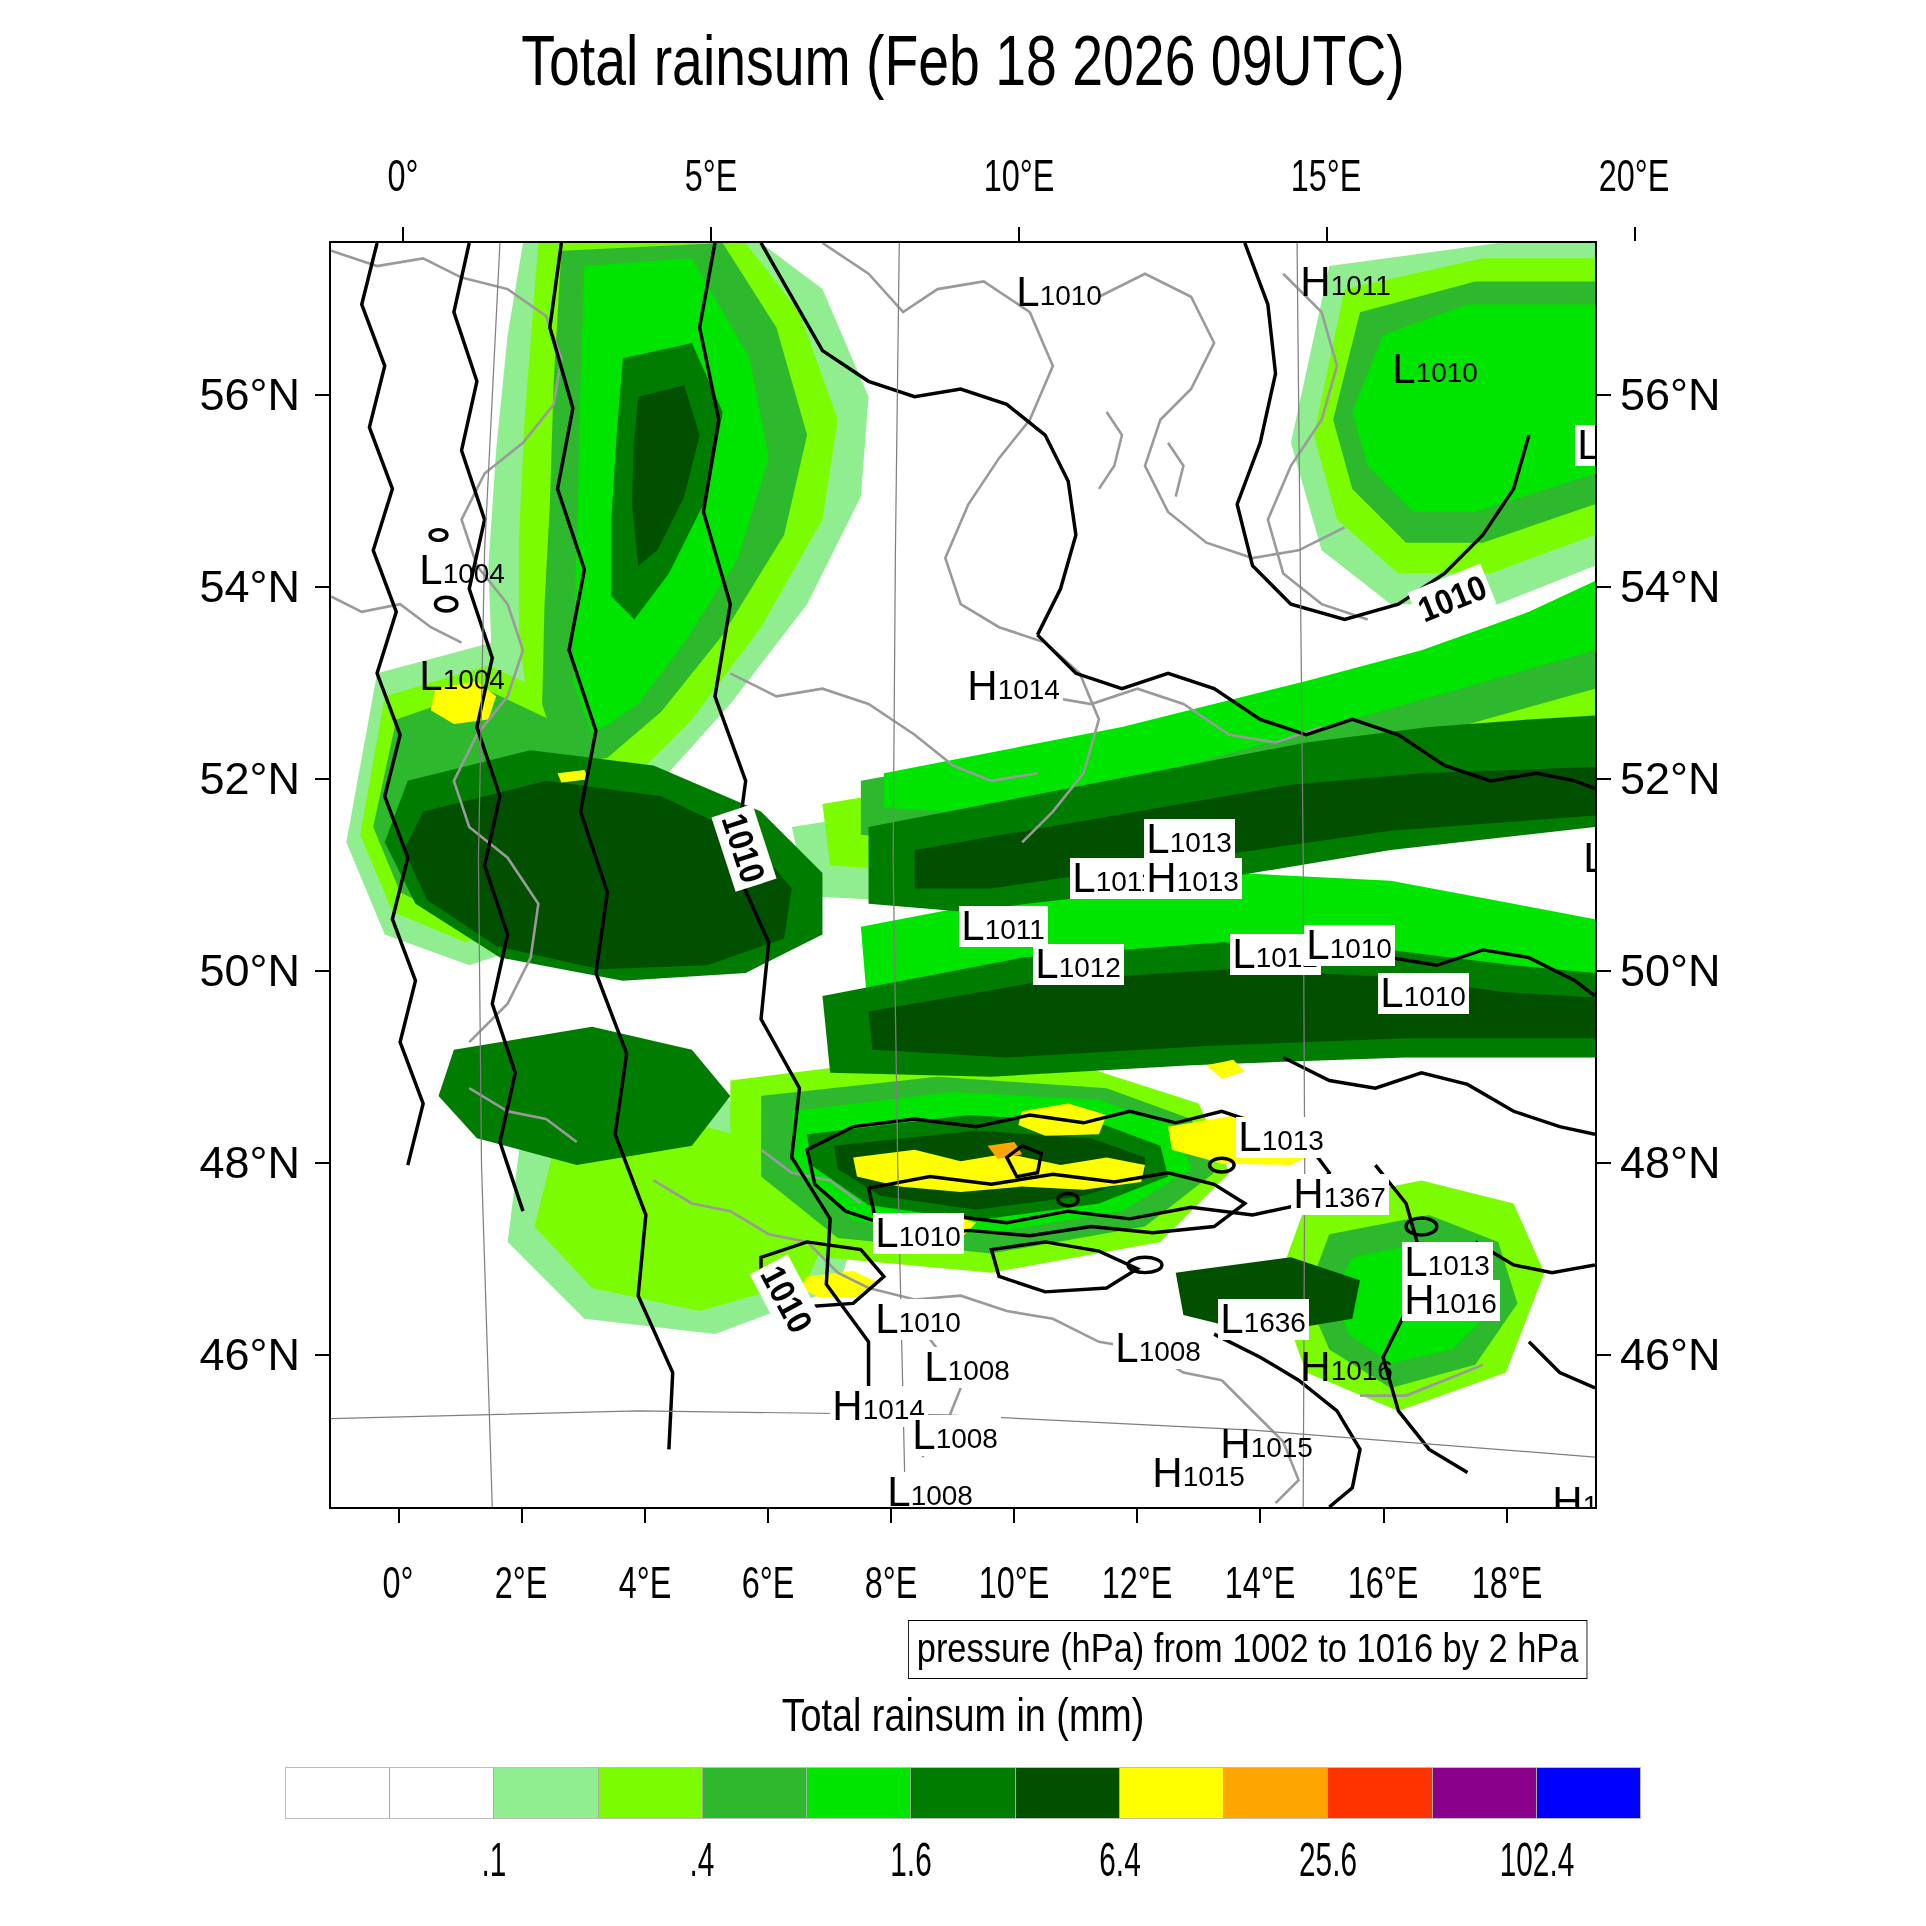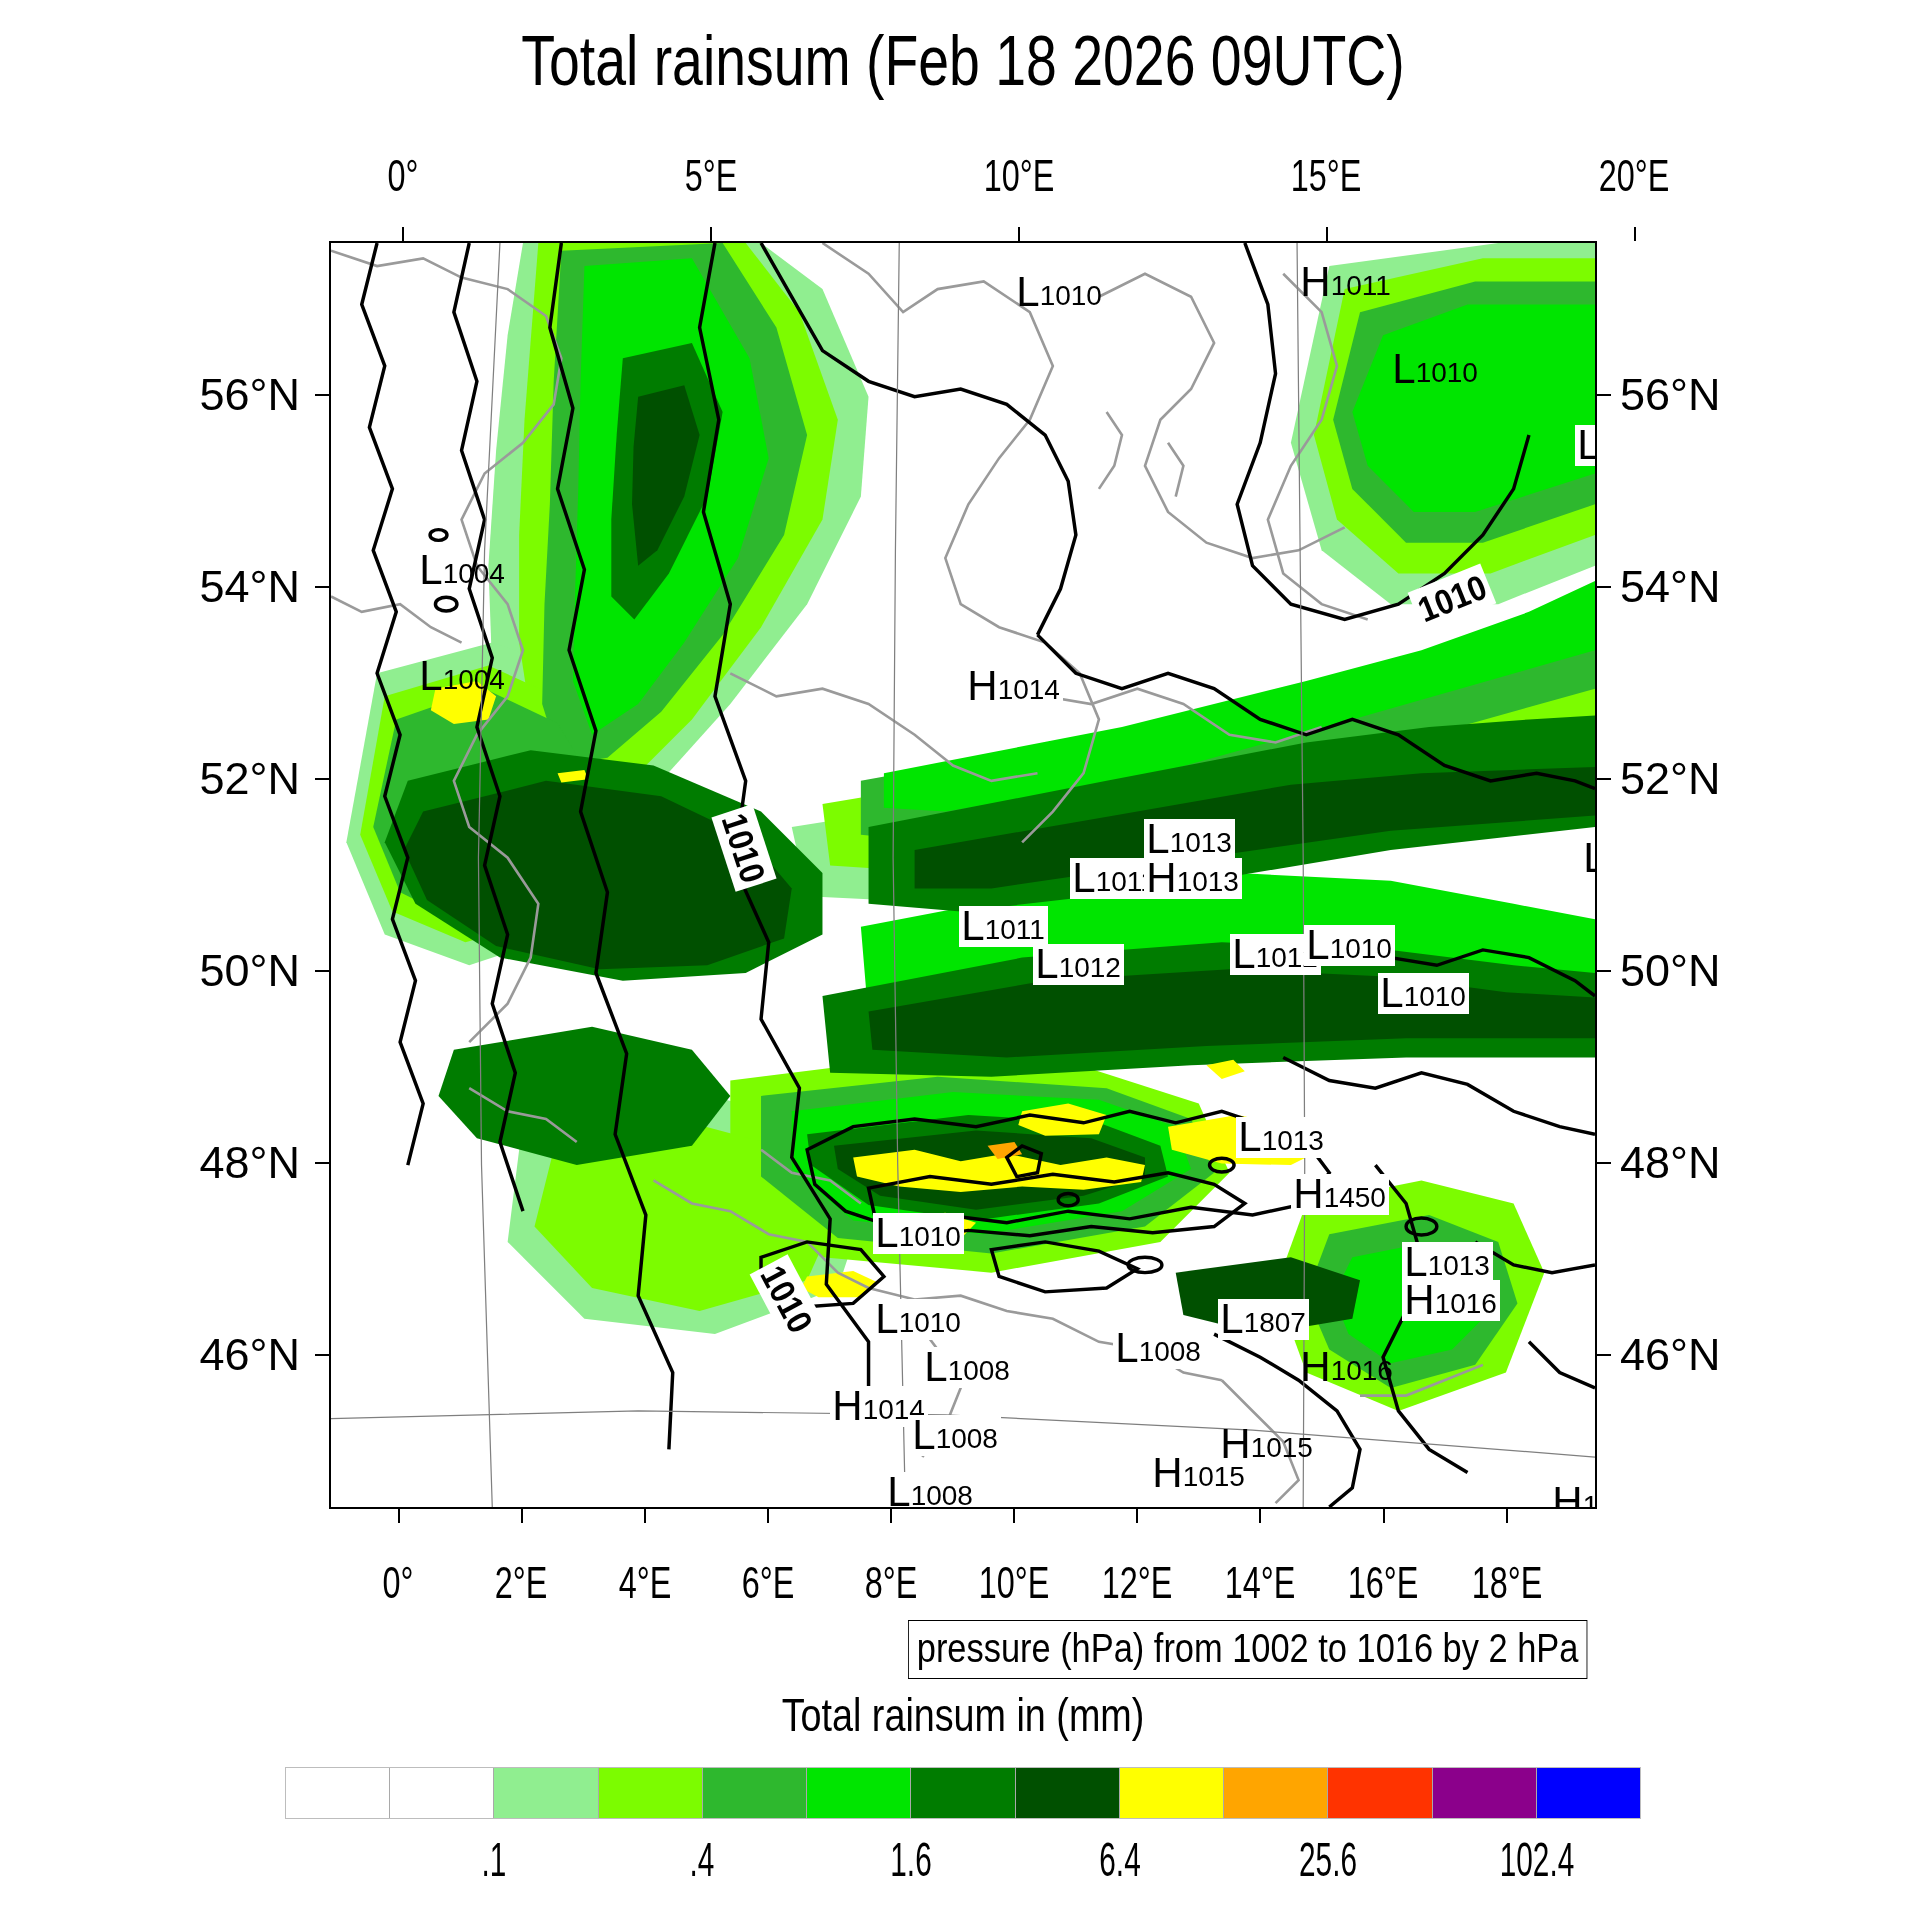--- a/index.html
+++ b/index.html
@@ -311,41 +311,41 @@
       <div class="plabel" style="left: 1047px; top: 730px;">
         <span class="big">L</span>
         <span class="sub">1010</span>
       </div>
       <div class="plabel" style="left: 905px; top: 874px;">
         <span class="big">L</span>
         <span class="sub">1013</span>
       </div>
       <div class="plabel" style="left: 960px; top: 931px;">
         <span class="big">H</span>
-        <span class="sub">1450</span>
+        <span class="sub">1367</span>
       </div>
       <div class="plabel" style="left: 542px; top: 970px;">
         <span class="big">L</span>
         <span class="sub">1010</span>
       </div>
       <div class="plabel" style="left: 1071px; top: 999px;">
         <span class="big">L</span>
         <span class="sub">1013</span>
       </div>
       <div class="plabel" style="left: 1071px; top: 1037px;">
         <span class="big">H</span>
         <span class="sub">1016</span>
       </div>
       <div class="plabel" style="left: 542px; top: 1056px;">
         <span class="big">L</span>
         <span class="sub">1010</span>
       </div>
       <div class="plabel" style="left: 887px; top: 1056px;">
         <span class="big">L</span>
-        <span class="sub">1807</span>
+        <span class="sub">1636</span>
       </div>
       <div class="plabel" style="left: 782px; top: 1085px;">
         <span class="big">L</span>
         <span class="sub">1008</span>
       </div>
       <div class="plabel nobox" style="left: 967px; top: 1104px;">
         <span class="big">H</span>
         <span class="sub">1016</span>
       </div>
       <div class="plabel" style="left: 591px; top: 1104px;">

